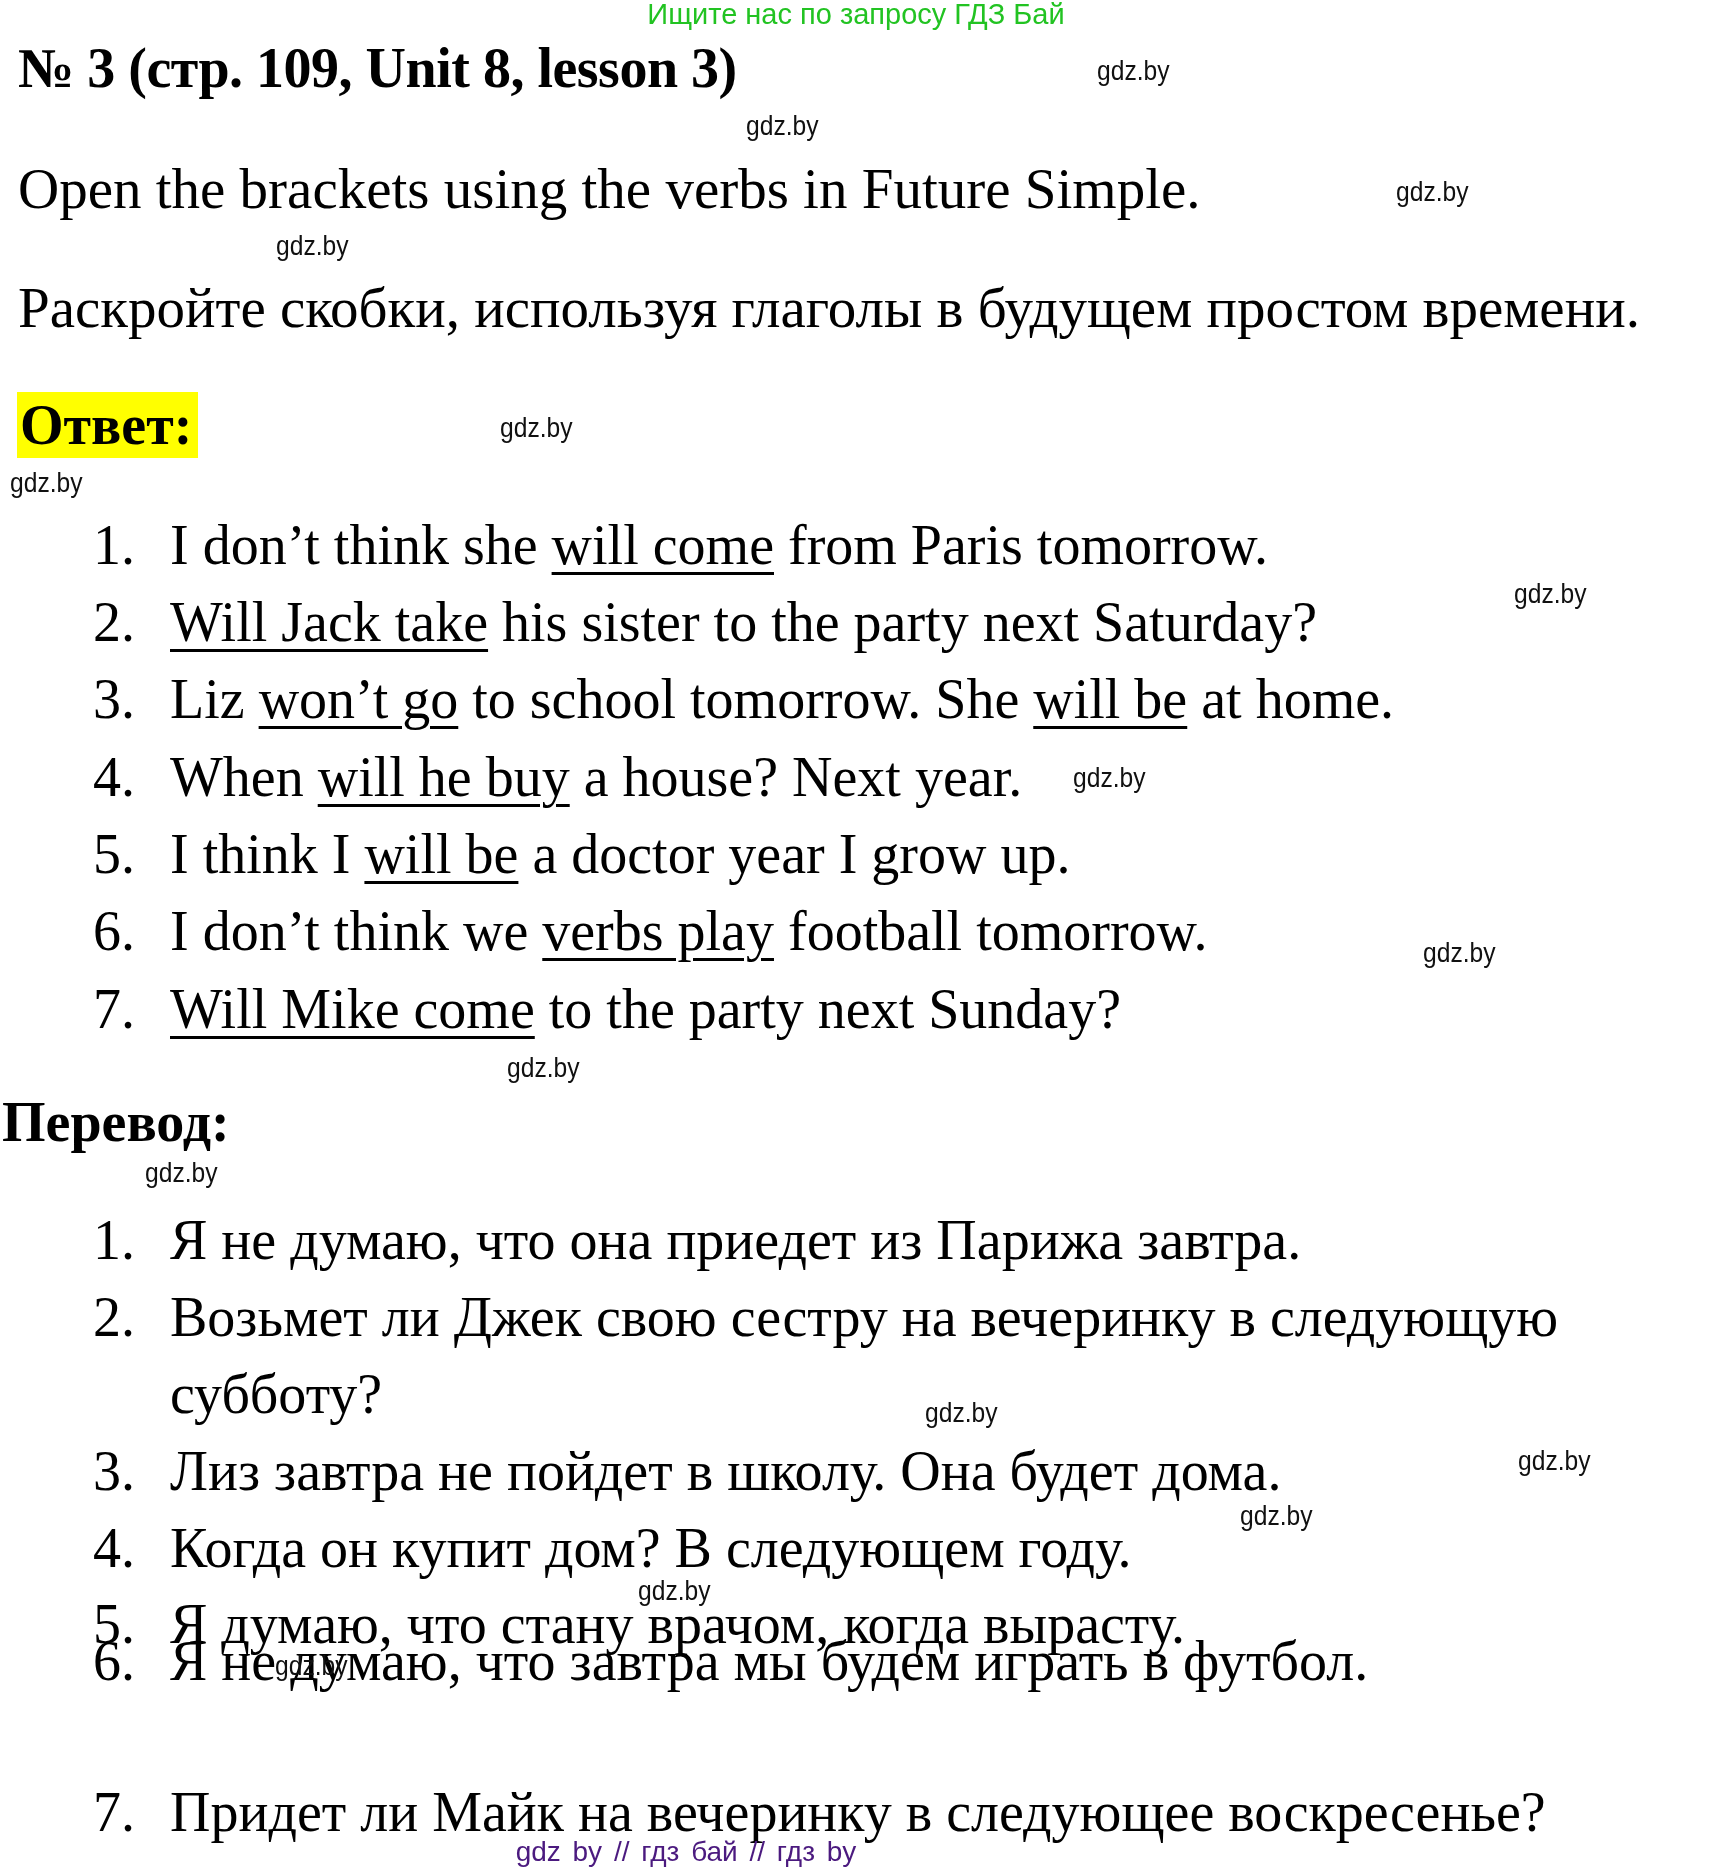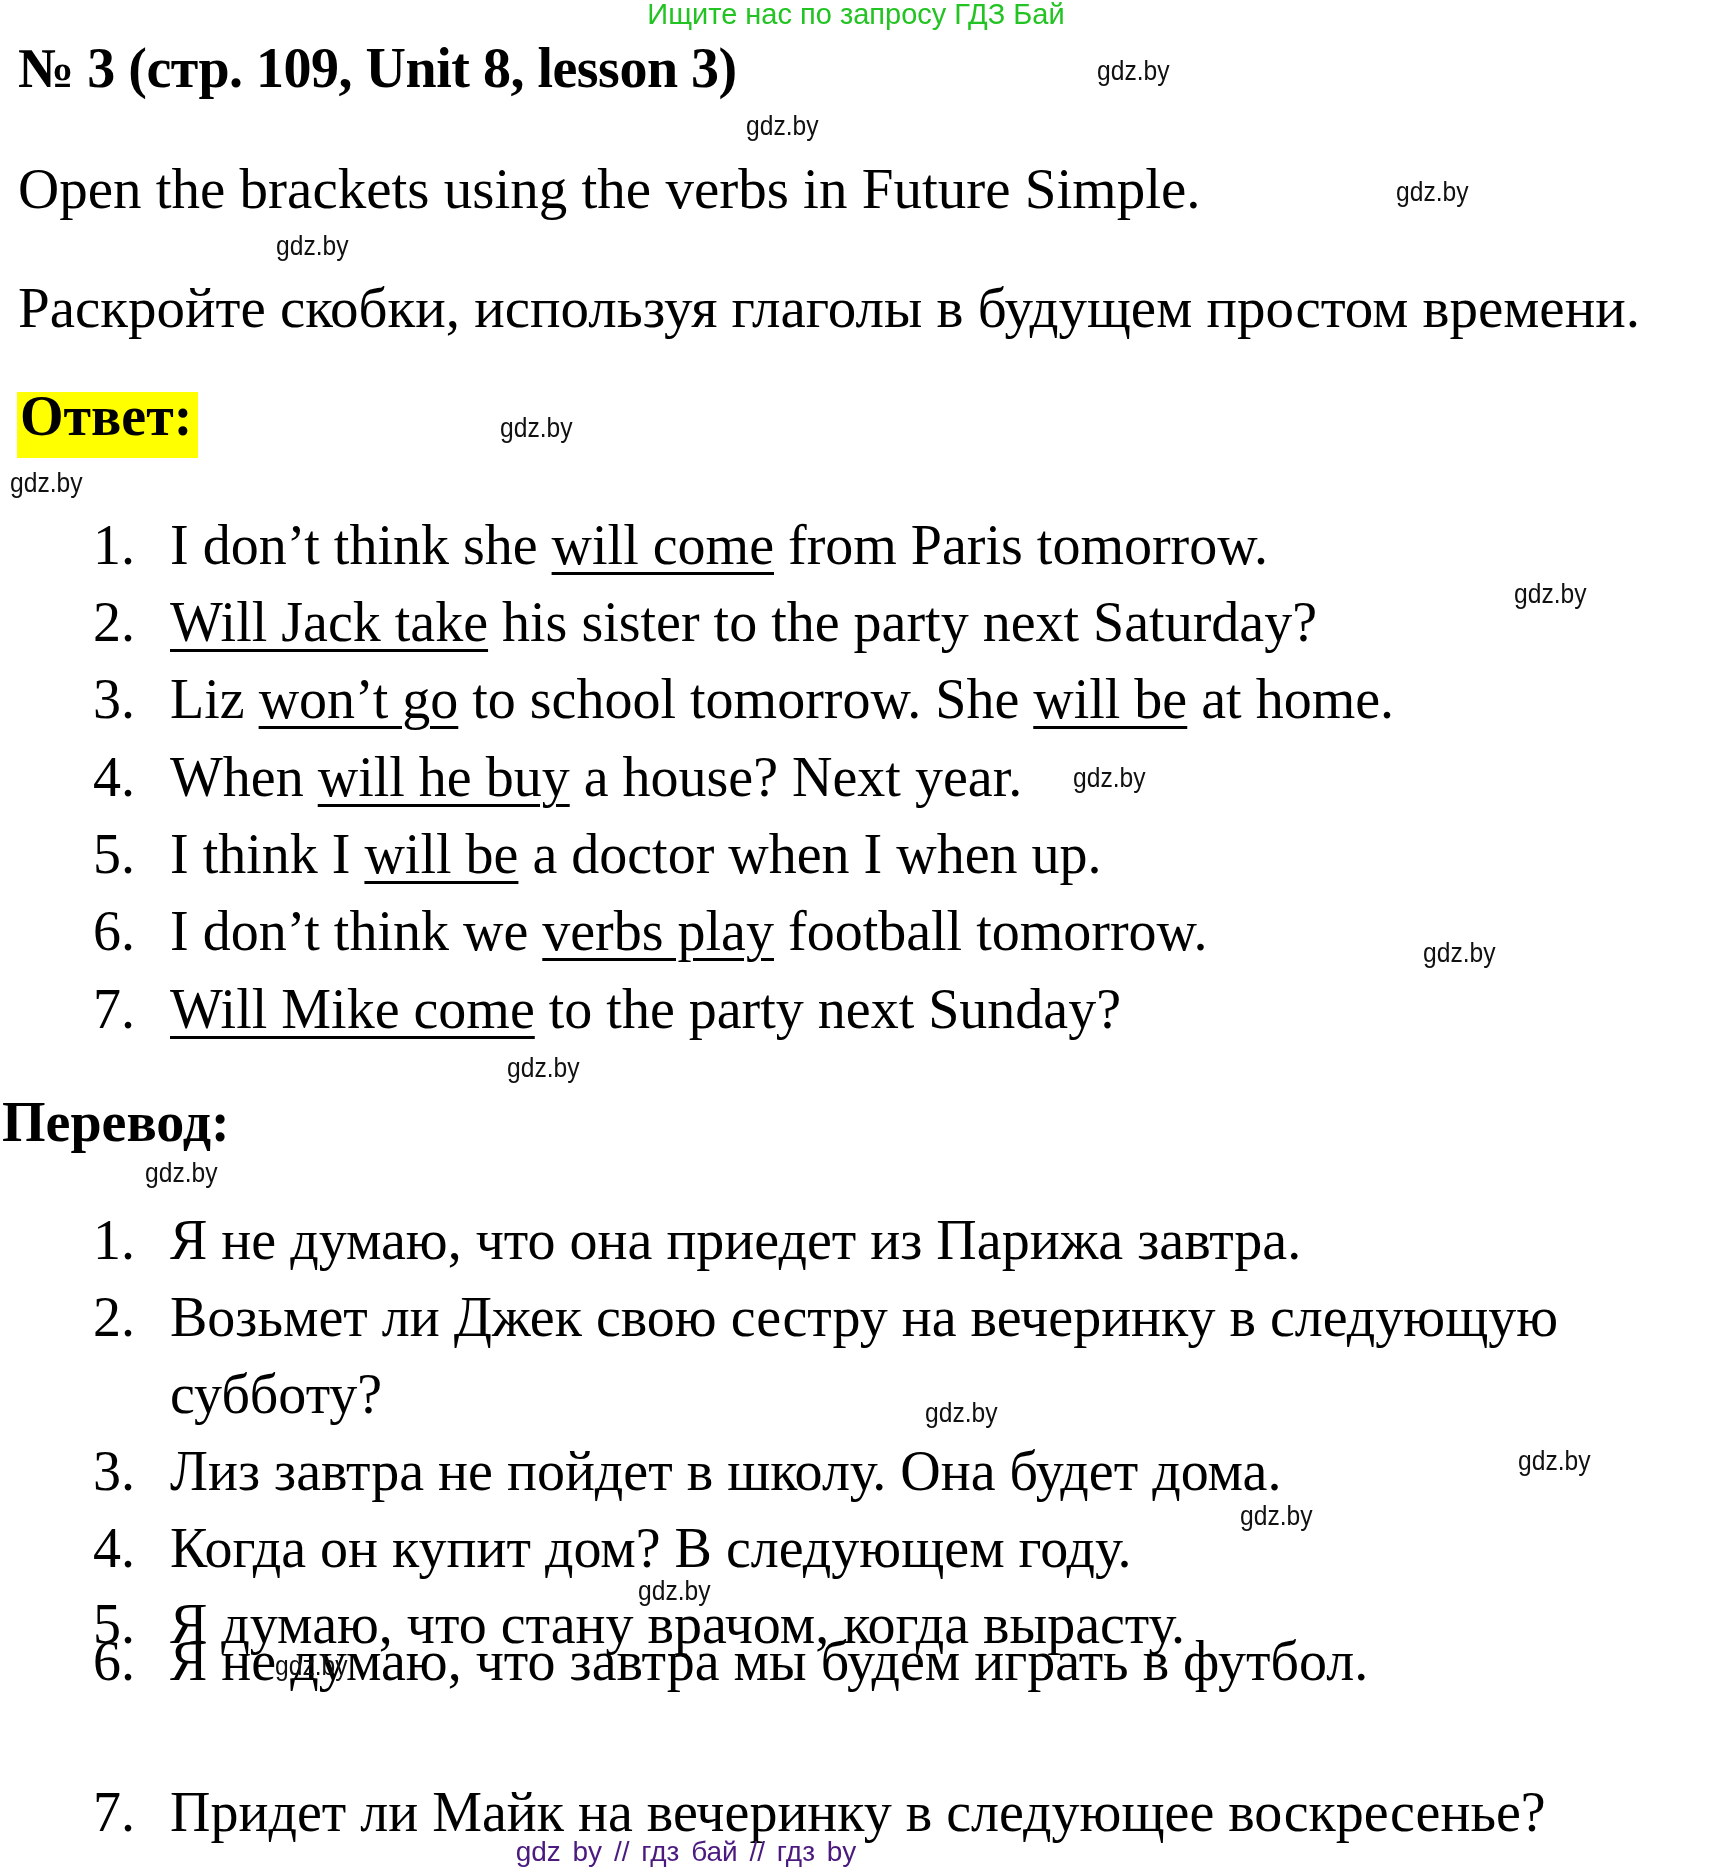--- a/index.html
+++ b/index.html
@@ -4,21 +4,21 @@
 <style>
   html, body { margin:0; padding:0; background:#ffffff; }
   body { width:1712px; height:1874px; position:relative; overflow:hidden; color:#000; }
   .abs { position:absolute; white-space:nowrap; }
   .banner { font-family:"Liberation Sans", sans-serif; font-size:29px; color:#22c322; left:0; width:1712px; text-align:center; top:-2px; }
   .wm { font-family:"Liberation Sans", sans-serif; font-size:28px; color:#111; transform:scaleX(0.88); transform-origin:left top; }
   .serif { font-family:"Liberation Serif", serif; }
   .title { font-weight:bold; font-size:56px; left:18px; top:36px; letter-spacing:-0.5px; }
   .instr { font-size:57px; left:18px; }
   .answer-badge { left:17px; top:392px; width:181px; height:66px; background:#ffff00; }
-  .answer-label { font-weight:bold; font-size:56px; left:20px; top:384px; }
+  .answer-label { font-weight:bold; font-size:56px; left:20px; top:393px; }
   .section-label { font-weight:bold; font-size:56px; left:2px; }
   .item { font-size:56px; left:93px; }
   .item .num { display:inline-block; width:77px; }
   .item u { text-decoration-thickness:3px; text-underline-offset:8px; }
   .cont { font-size:56px; left:170px; }
   .footer { font-family:"Liberation Sans", sans-serif; font-size:28px; color:#4b1a7f; left:0; width:1372px; text-align:center; top:1836px; word-spacing:4px; }
 </style>
 </head>
 <body>
 
@@ -30,21 +30,21 @@
 <div class="abs serif instr" style="top:275px;">Раскройте скобки, используя глаголы в будущем простом времени.</div>
 
 <div class="abs answer-badge"></div>
 <div class="abs serif answer-label">Ответ:</div>
 
 <div>
   <div class="abs serif item" style="top:513px;"><span class="num">1.</span><span>I don’t think she </span><u>will come</u><span> from Paris tomorrow.</span></div>
   <div class="abs serif item" style="top:590px;"><span class="num">2.</span><u>Will Jack take</u><span> his sister to the party next Saturday?</span></div>
   <div class="abs serif item" style="top:667px;"><span class="num">3.</span><span>Liz </span><u>won’t go</u><span> to school tomorrow. She </span><u>will be</u><span> at home.</span></div>
   <div class="abs serif item" style="top:745px;"><span class="num">4.</span><span>When </span><u>will he buy</u><span> a house? Next year.</span></div>
-  <div class="abs serif item" style="top:822px;"><span class="num">5.</span><span>I think I </span><u>will be</u><span> a doctor when I when up.</span></div>
+  <div class="abs serif item" style="top:822px;"><span class="num">5.</span><span>I think I </span><u>will be</u><span> a doctor year I grow up.</span></div>
   <div class="abs serif item" style="top:899px;"><span class="num">6.</span><span>I don’t think we </span><u>verbs play</u><span> football tomorrow.</span></div>
   <div class="abs serif item" style="top:977px;"><span class="num">7.</span><u>Will Mike come</u><span> to the party next Sunday?</span></div>
 </div>
 
 <div class="abs serif section-label" style="top:1090px;">Перевод:</div>
 
 <div>
   <div class="abs serif item" style="top:1208px;"><span class="num">1.</span><span>Я не думаю, что она приедет из Парижа завтра.</span></div>
   <div class="abs serif item" style="top:1285px;"><span class="num">2.</span><span>Возьмет ли Джек свою сестру на вечеринку в следующую</span></div>
   <div class="abs serif cont" style="top:1362px;">субботу?</div>

